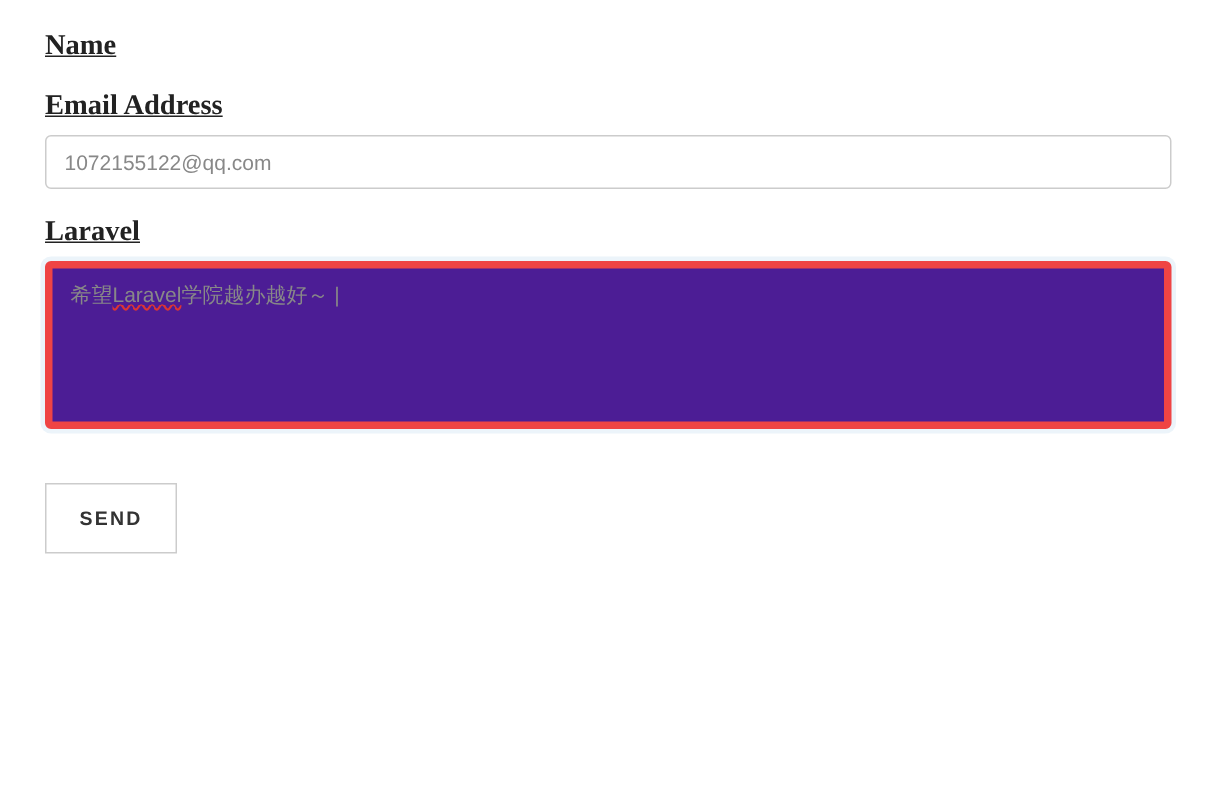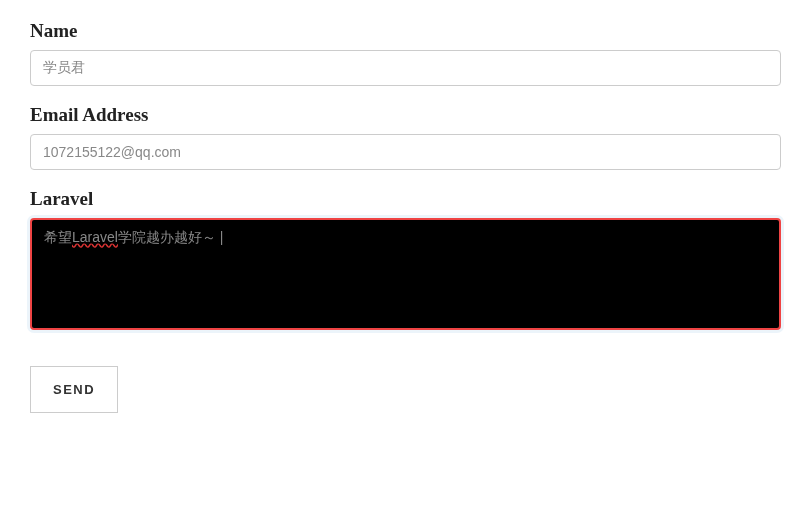--- a/index.html
+++ b/index.html
@@ -15,41 +15,42 @@
     .form-group {
       margin-bottom: 18px;
     }
     .form-label {
       display: block;
       font-weight: bold;
       font-size: 19px;
       color: #222222;
       margin-bottom: 8px;
       font-family: Georgia, 'Times New Roman', serif;
+      text-decoration: underline;
     }
     .form-input {
       width: 100%;
       padding: 9px 12px;
       font-size: 14px;
       color: #888888;
       border: 1px solid #cccccc;
       border-radius: 4px;
       font-family: Arial, sans-serif;
       background: #ffffff;
       outline: none;
     }
     .form-textarea {
       width: 100%;
       padding: 9px 12px;
       font-size: 14px;
       color: #888888;
-      border: 2px solid #ef4444;
+      border: 5px solid #ef4444;
       border-radius: 4px;
       font-family: Arial, sans-serif;
-      background: #000000;
+      background: #4c1d95;
       outline: none;
       resize: both;
       min-height: 112px;
       box-shadow: 0 0 0 3px rgba(127, 179, 224, 0.15);
     }
     .underline-red {
       text-decoration: underline;
       text-decoration-style: wavy;
       text-decoration-color: #dd3333;
     }
@@ -66,21 +67,20 @@
       font-family: Arial, sans-serif;
     }
   </style>
 </head>
 <body>
 
 <form>
 
   <div class="form-group">
     <label class="form-label">Name</label>
-    <input type="text" class="form-input" value="学员君" style="">
   </div>
 
   <div class="form-group">
     <label class="form-label">Email Address</label>
     <input type="text" class="form-input" value="1072155122@qq.com" style="">
   </div>
 
 
   <div class="form-group">
     <label class="form-label">Laravel</label>

